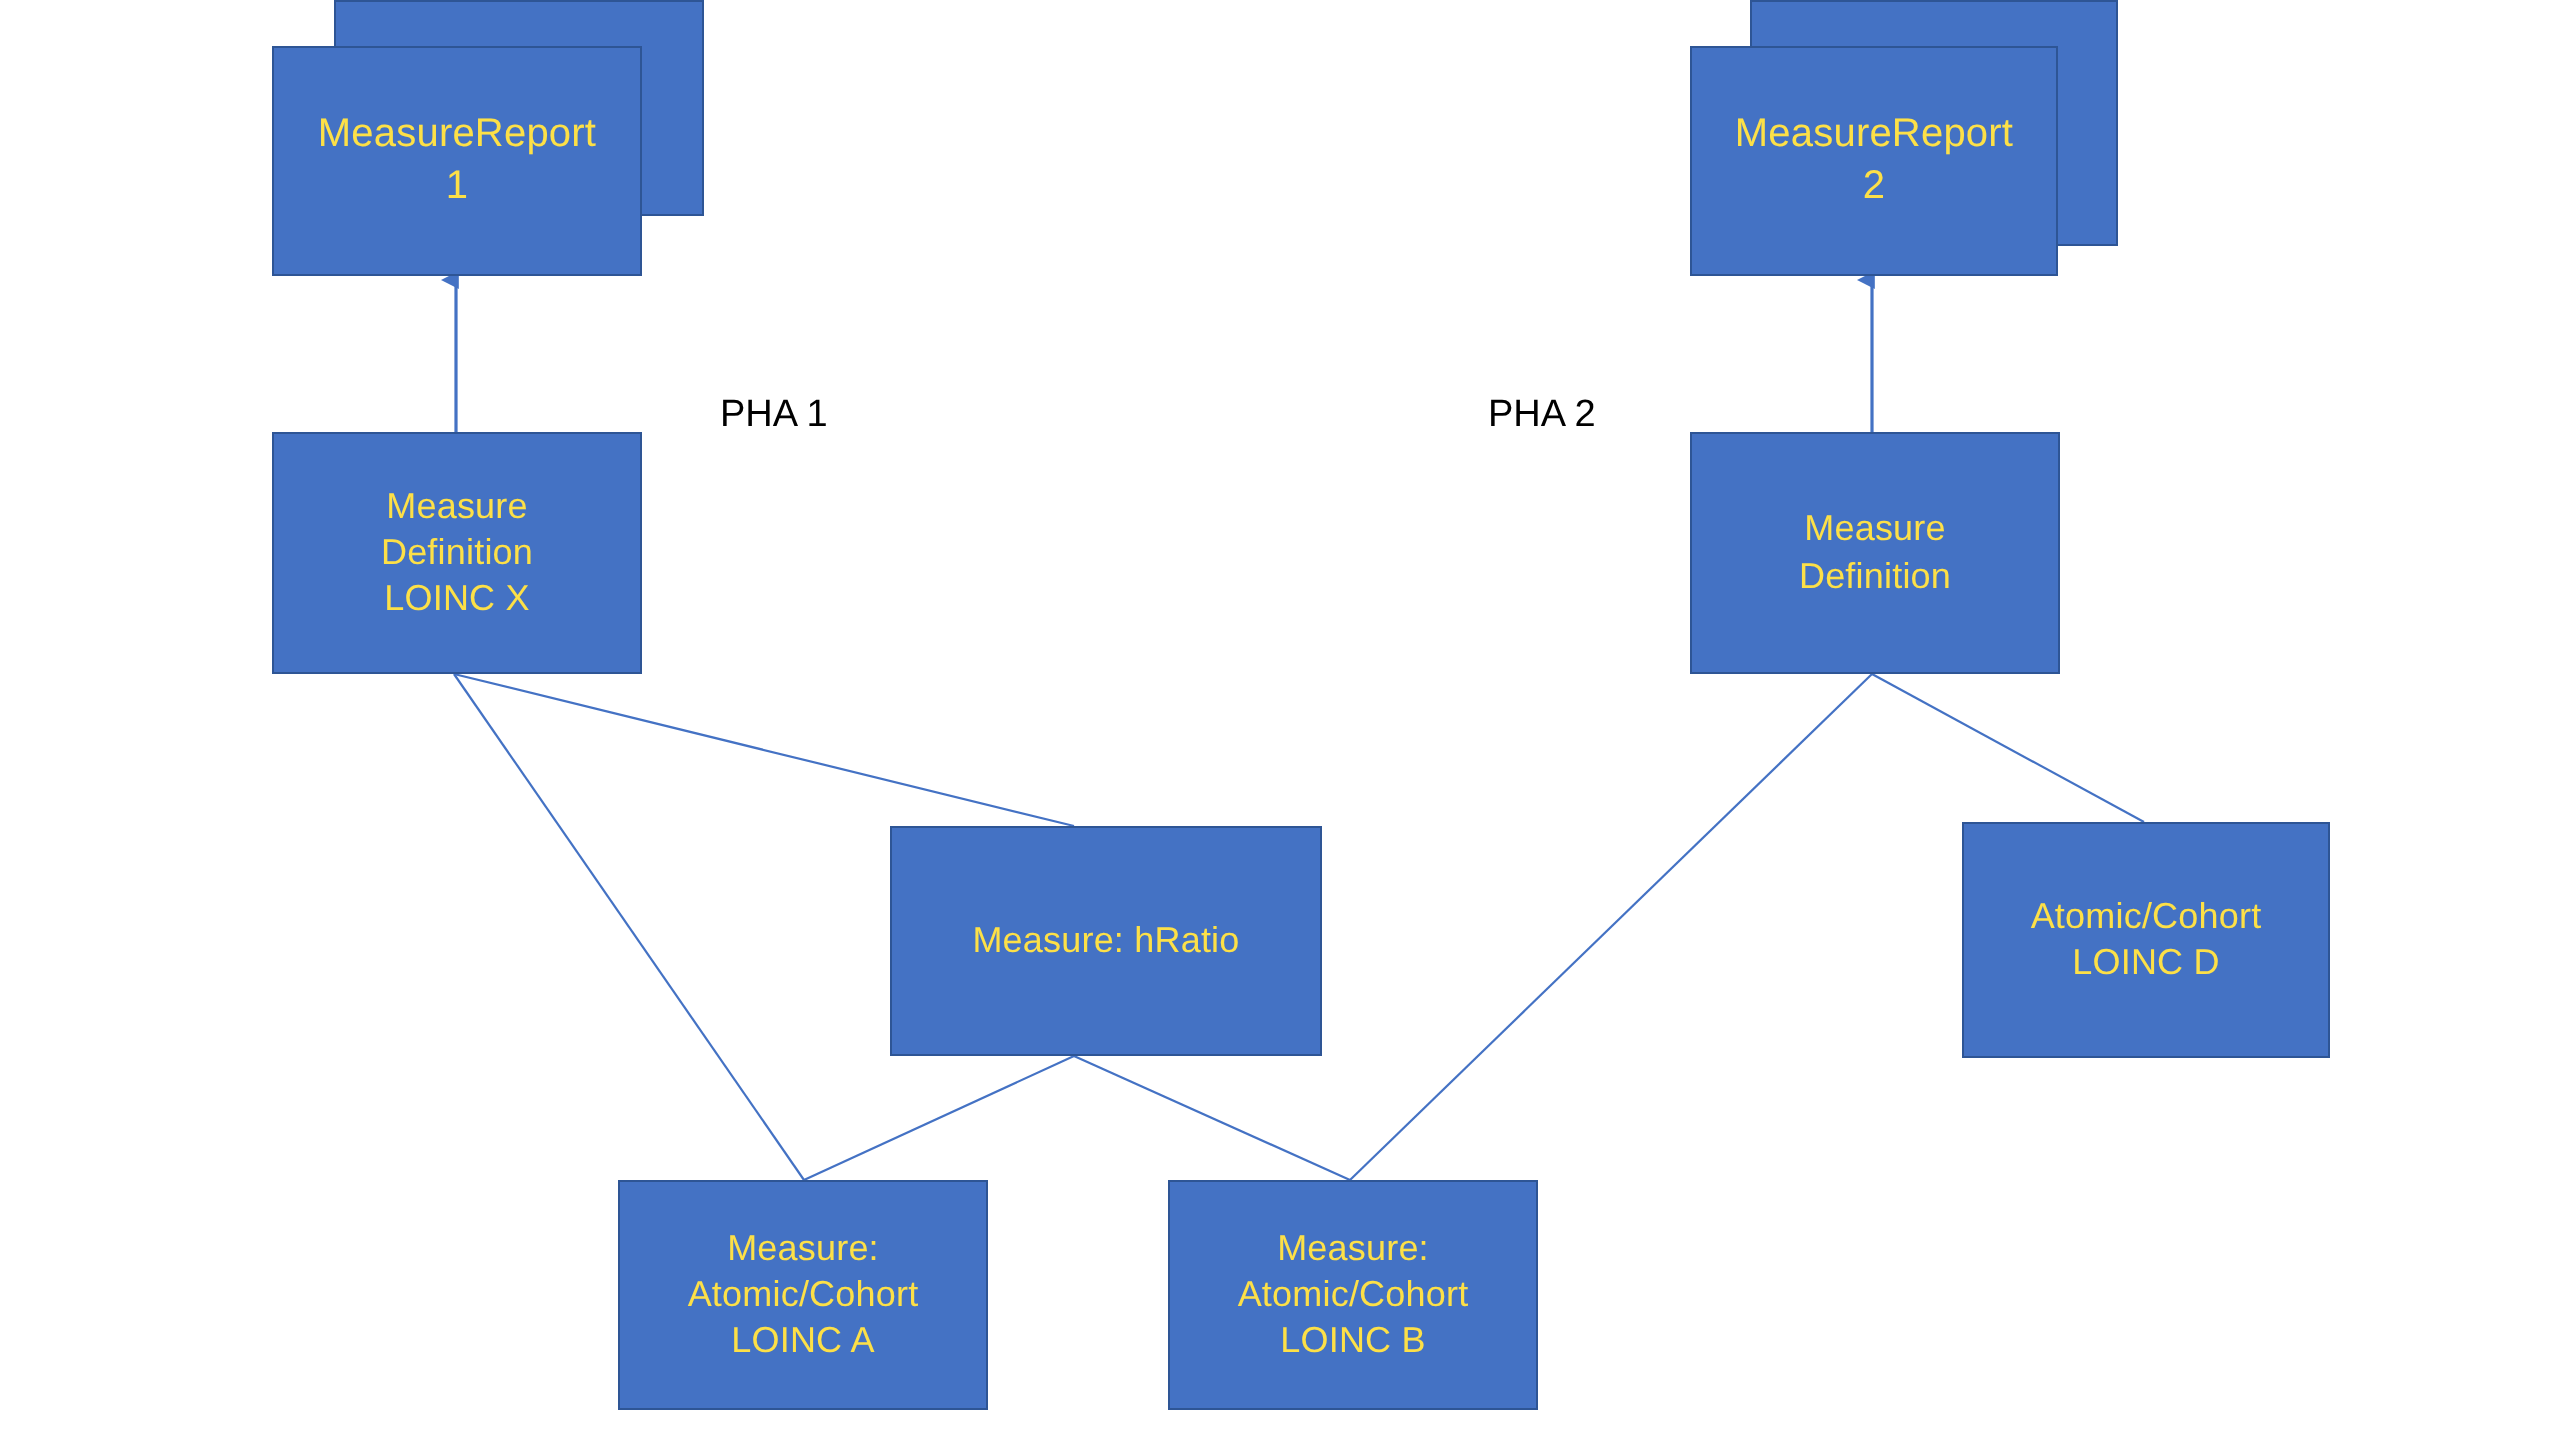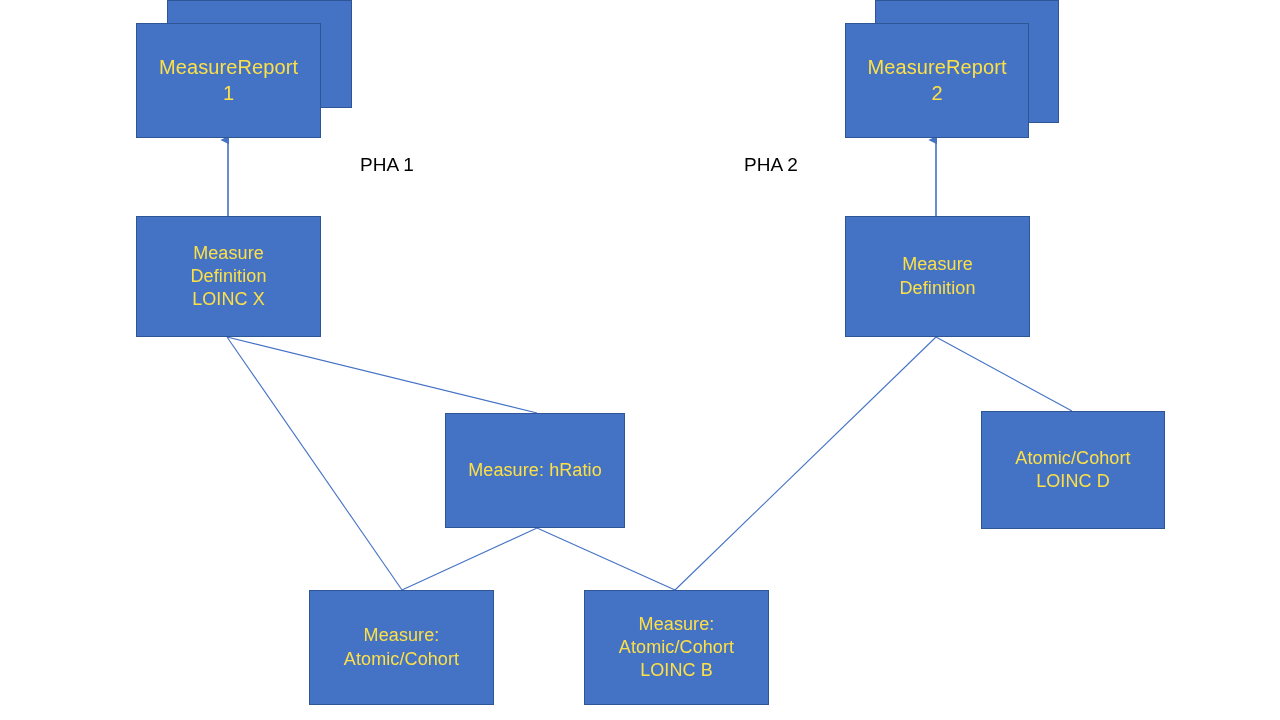--- a/index.html
+++ b/index.html
@@ -55,32 +55,33 @@
     z-index: 1;
   }
   .node-front {
     z-index: 2;
   }
   .plain-label {
     position: absolute;
     color: #000000;
     font-size: 19px;
     white-space: nowrap;
+    margin-top: 43px;
   }
 
   
   #mr1-back   { left: 167px; top: 0px;   width: 185px; height: 108px; }
   #mr1-front  { left: 136px; top: 23px;  width: 185px; height: 115px; font-size: 20px; }
   #mr2-back   { left: 875px; top: 0px;   width: 184px; height: 123px; }
   #mr2-front  { left: 845px; top: 23px;  width: 184px; height: 115px; font-size: 20px; }
 
   #md-x       { left: 136px; top: 216px; width: 185px; height: 121px; font-size: 18px; }
   #md-y       { left: 845px; top: 216px; width: 185px; height: 121px; font-size: 18px; }
 
-  #m-hratio   { left: 445px; top: 413px; width: 180px; height: 115px; font-size: 18px; justify-content: flex-end; }
+  #m-hratio   { left: 445px; top: 413px; width: 216px; height: 115px; font-size: 18px; justify-content: flex-end; }
   #ac-d       { left: 981px; top: 411px; width: 184px; height: 118px; font-size: 18px; }
 
   #m-a        { left: 309px; top: 590px; width: 185px; height: 115px; font-size: 18px; }
   #m-b        { left: 584px; top: 590px; width: 185px; height: 115px; font-size: 18px; }
 
   #pha1 { left: 360px; top: 154px; }
   #pha2 { left: 744px; top: 154px; }
 </style>
 </head>
 <body>
@@ -160,20 +161,21 @@
     <div class="lines">
       <div>Atomic/Cohort</div>
       <div>LOINC D</div>
     </div>
   </div>
 
   <div class="node" id="m-a">
     <div class="lines">
       <div>Measure:</div>
       <div>Atomic/Cohort</div>
+      <div>LOINC A</div>
     </div>
   </div>
 
   <div class="node" id="m-b">
     <div class="lines">
       <div>Measure:</div>
       <div>Atomic/Cohort</div>
       <div>LOINC B</div>
     </div>
   </div>

